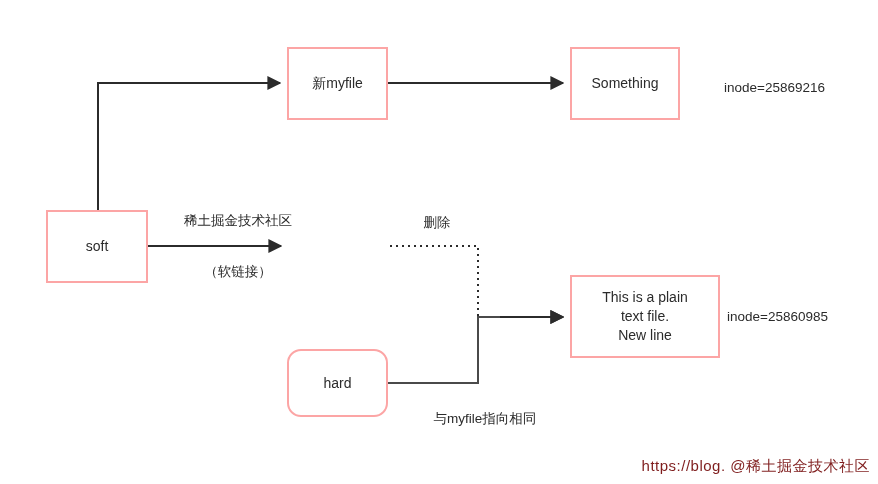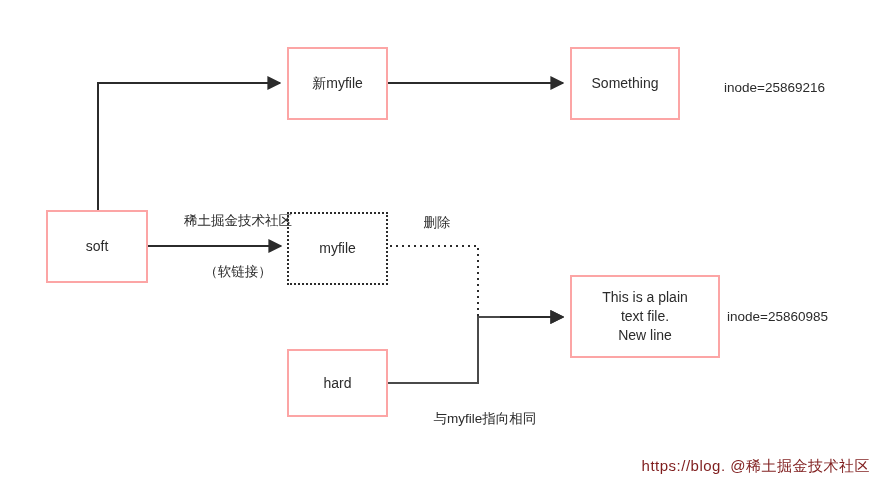--- a/index.html
+++ b/index.html
@@ -90,23 +90,22 @@
     <path d="M 388 383 L 478 383 L 478 317 L 563 317" fill="none" stroke="#4a4a4a" stroke-width="2" marker-end="url(#arrow)"></path>
     <path d="M 500 317 L 563 317" fill="none" stroke="#2b2b2b" stroke-width="2" marker-end="url(#arrow)"></path>
   </svg>
 
   <div class="node solid" style="left:287px; top:47px; width:101px; height:73px;">新myfile</div>
 
   <div class="node solid" style="left:570px; top:47px; width:110px; height:73px;">Something</div>
 
   <div class="node solid" style="left:46px; top:210px; width:102px; height:73px;">soft</div>
 
-  <div class="node dotted" style="left:287px; top:212px; width:101px; height:73px;">myfile</div>
 
-  <div class="node solid" style="left:287px; top:349px; width:101px; height:68px;">hard</div>
+  <div class="node solid" style="left:287px; top:349px; width:101px; height:68px;border-radius:14px;">hard</div>
 
   <div class="node solid" style="left:570px; top:275px; width:150px; height:83px; white-space:pre;">This is a plain
 text file.
 New line</div>
 
   <div class="label" style="left:168px; top:211px; width:140px;">稀土掘金技术社区</div>
 
   <div class="label" style="left:168px; top:262px; width:140px;">（软链接）</div>
 
   <div class="label" style="left:405px; top:213px; width:64px;">删除</div>

